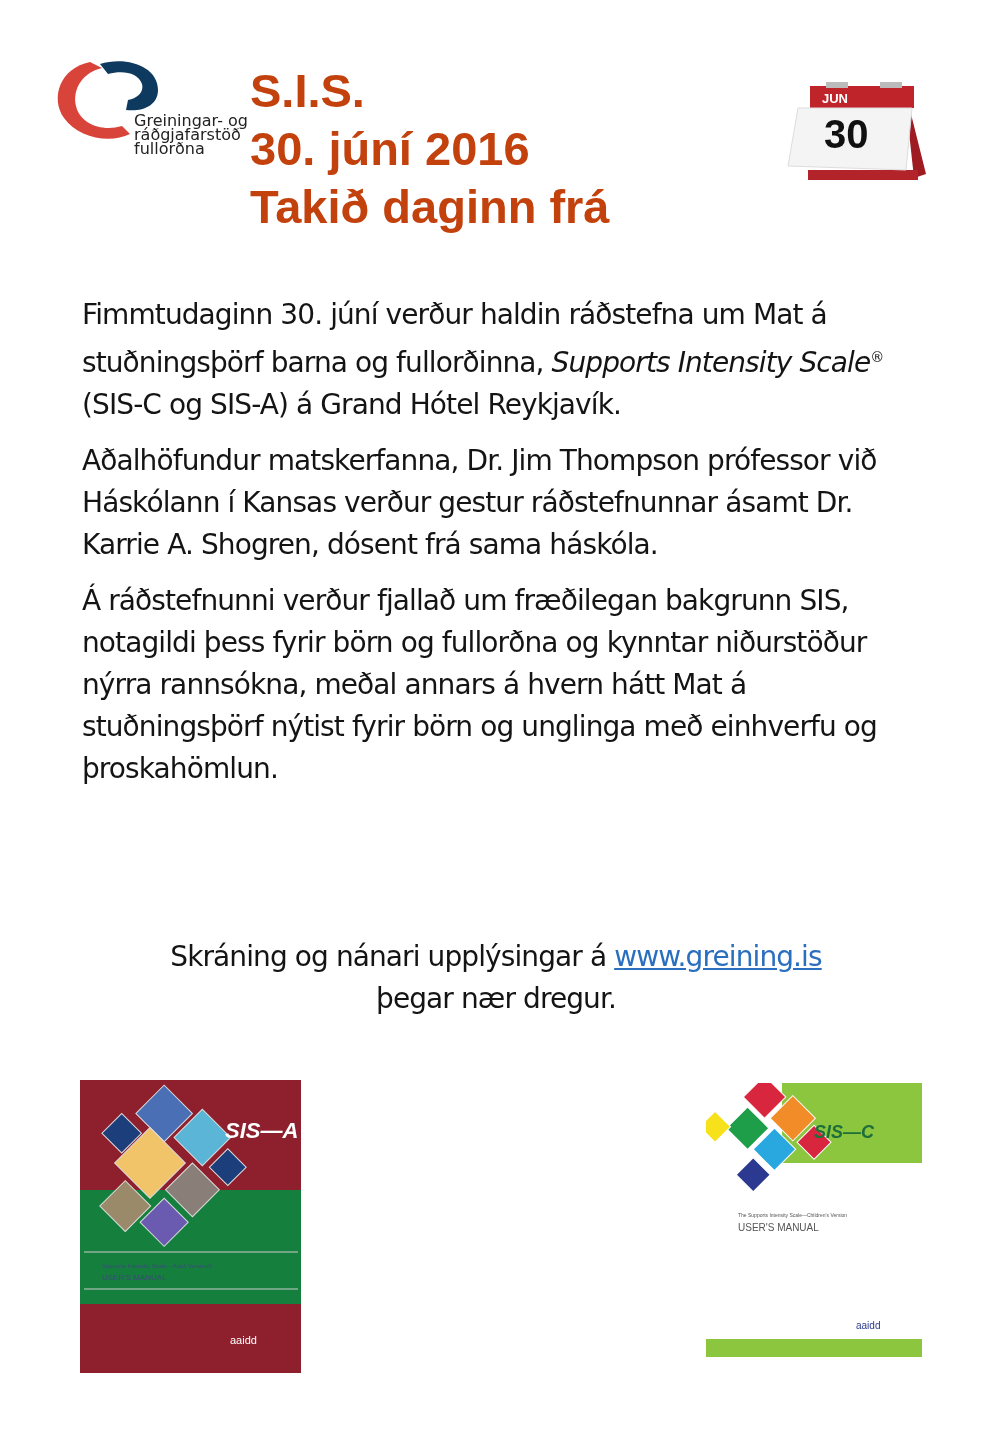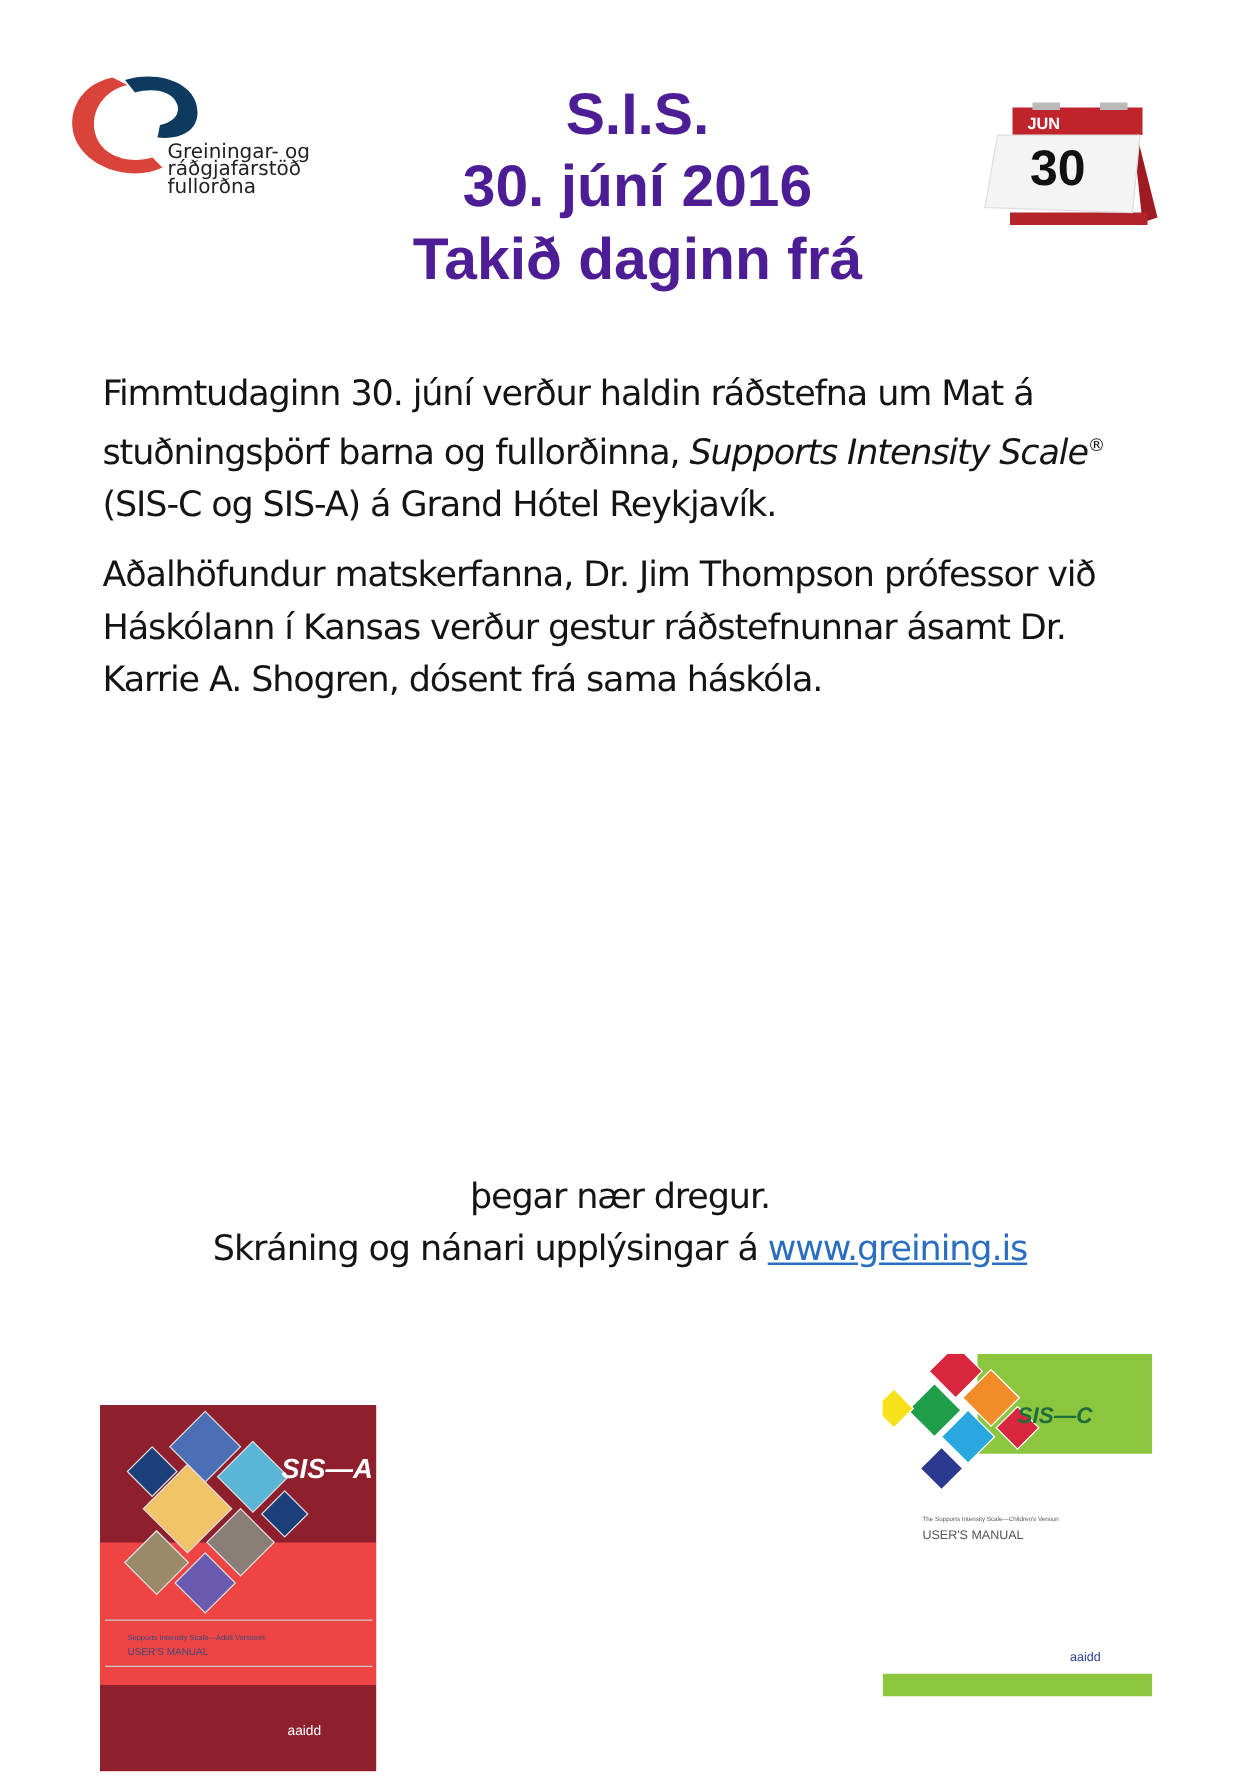--- a/index.html
+++ b/index.html
@@ -3,40 +3,40 @@
   <meta charset="utf-8">
   <style>
     html, body { margin: 0; padding: 0; }
     body {
       width: 992px; height: 1433px; background: #ffffff; position: relative; overflow: hidden;
       font-family: "Liberation Sans", sans-serif; color: #111;
     }
     .logo { position: absolute; left: 50px; top: 58px; width: 240px; height: 92px; }
     .logo-text { position: absolute; left: 84px; top: 56px; font-size: 16px; line-height: 14px; color: #222; font-family: "DejaVu Sans", sans-serif; }
     .title {
-      position: absolute; left: 250px; top: 62px; width: 520px; text-align: center;
-      color: #4c1d95; font-weight: bold; font-family: "Liberation Sans", sans-serif;
+      position: absolute; left: 250px; top: 62px; width: 520px; 
+      color: #c2410c; font-weight: bold; font-family: "Liberation Sans", sans-serif;
     }
     .title div { font-size: 47px; line-height: 58px; }
     .calendar { position: absolute; left: 786px; top: 78px; width: 146px; height: 108px; }
     .body-text {
       position: absolute; left: 82px; top: 294px; width: 840px;
       font-family: "DejaVu Sans", sans-serif; font-size: 28px; line-height: 42px; color: #141414;
       letter-spacing: -0.9px;
     }
     .body-text p { margin: 0 0 14px 0; }
     .body-text em { }
     .reg {
       position: absolute; left: 80px; top: 936px; width: 832px; text-align: center;
       font-family: "DejaVu Sans", sans-serif; font-size: 28px; line-height: 42px; color: #141414;
       letter-spacing: -0.9px;
     }
     .reg a { color: #2a6fbf; text-decoration: underline; }
     .book { position: absolute; overflow: hidden; }
-    .book-a { left: 80px; top: 1080px; width: 221px; height: 293px; background: #ef4444; margin-top: 44px; }
+    .book-a { left: 80px; top: 1080px; width: 221px; height: 293px; background: #15803d; }
     .book-c { left: 706px; top: 1083px; width: 216px; height: 278px; background: #ffffff; }
   </style>
 </head>
 <body>
 
 <div class="logo">
   <svg width="120" height="90" viewBox="0 0 120 90" style="position:absolute;left:0;top:0;">
     <path d="M40 4 C10 10 0 40 14 60 C28 80 60 86 80 76 L72 68 C52 74 30 66 26 48 C22 30 34 14 52 10 Z" fill="#d9443a"></path>
     <path d="M50 6 C76 -2 108 8 108 32 C108 48 92 54 76 52 L78 42 C88 40 94 34 92 26 C88 14 72 12 58 16 Z" fill="#0f3a5f"></path>
   </svg>
@@ -61,25 +61,26 @@
     <rect x="40" y="4" width="22" height="6" fill="#bbb"></rect>
     <rect x="94" y="4" width="22" height="6" fill="#bbb"></rect>
     <text x="36" y="25" font-family="Liberation Sans, sans-serif" font-size="13" font-weight="bold" fill="#fff">JUN</text>
     <text x="38" y="70" font-family="Liberation Sans, sans-serif" font-size="40" font-weight="bold" fill="#111">30</text>
   </svg>
 </div>
 
 <div class="body-text">
   <p><span>Fimmtudaginn 30. júní verður haldin ráðstefna um Mat á stuðningsþörf barna og fullorðinna, </span><em>Supports Intensity Scale</em><sup style="font-size:14px">®</sup><span> (SIS-C og SIS-A) á Grand Hótel Reykjavík.</span></p>
   <p>Aðalhöfundur matskerfanna, Dr. Jim Thompson prófessor við Háskólann í Kansas verður gestur ráðstefnunnar ásamt Dr. Karrie A. Shogren, dósent frá sama háskóla.</p>
+  <p>Á ráðstefnunni verður fjallað um fræðilegan bakgrunn SIS, notagildi þess fyrir börn og fullorðna og  kynntar niðurstöður nýrra rannsókna, meðal annars á hvern hátt Mat á stuðningsþörf nýtist fyrir börn og unglinga með einhverfu og þroskahömlun.</p>
 </div>
 
 <div class="reg">
+  <div><span>Skráning og nánari upplýsingar á </span><a>www.greining.is</a></div>
   <div>þegar nær dregur.</div>
-  <div><span>Skráning og nánari upplýsingar á </span><a>www.greining.is</a></div>
 </div>
 
 <div class="book book-a">
   <svg width="221" height="293" viewBox="0 0 221 293">
     <rect x="0" y="0" width="221" height="110" fill="#8e1f2c"></rect>
     <g transform="rotate(45 70 90)">
       <rect x="20" y="20" width="40" height="40" fill="#4a6fb5" stroke="#ddd"></rect>
       <rect x="64" y="10" width="40" height="40" fill="#5ab5d6" stroke="#ddd"></rect>
       <rect x="40" y="60" width="50" height="50" fill="#f2c46a" stroke="#ddd"></rect>
       <rect x="95" y="55" width="38" height="38" fill="#8a7f78" stroke="#ddd"></rect>

